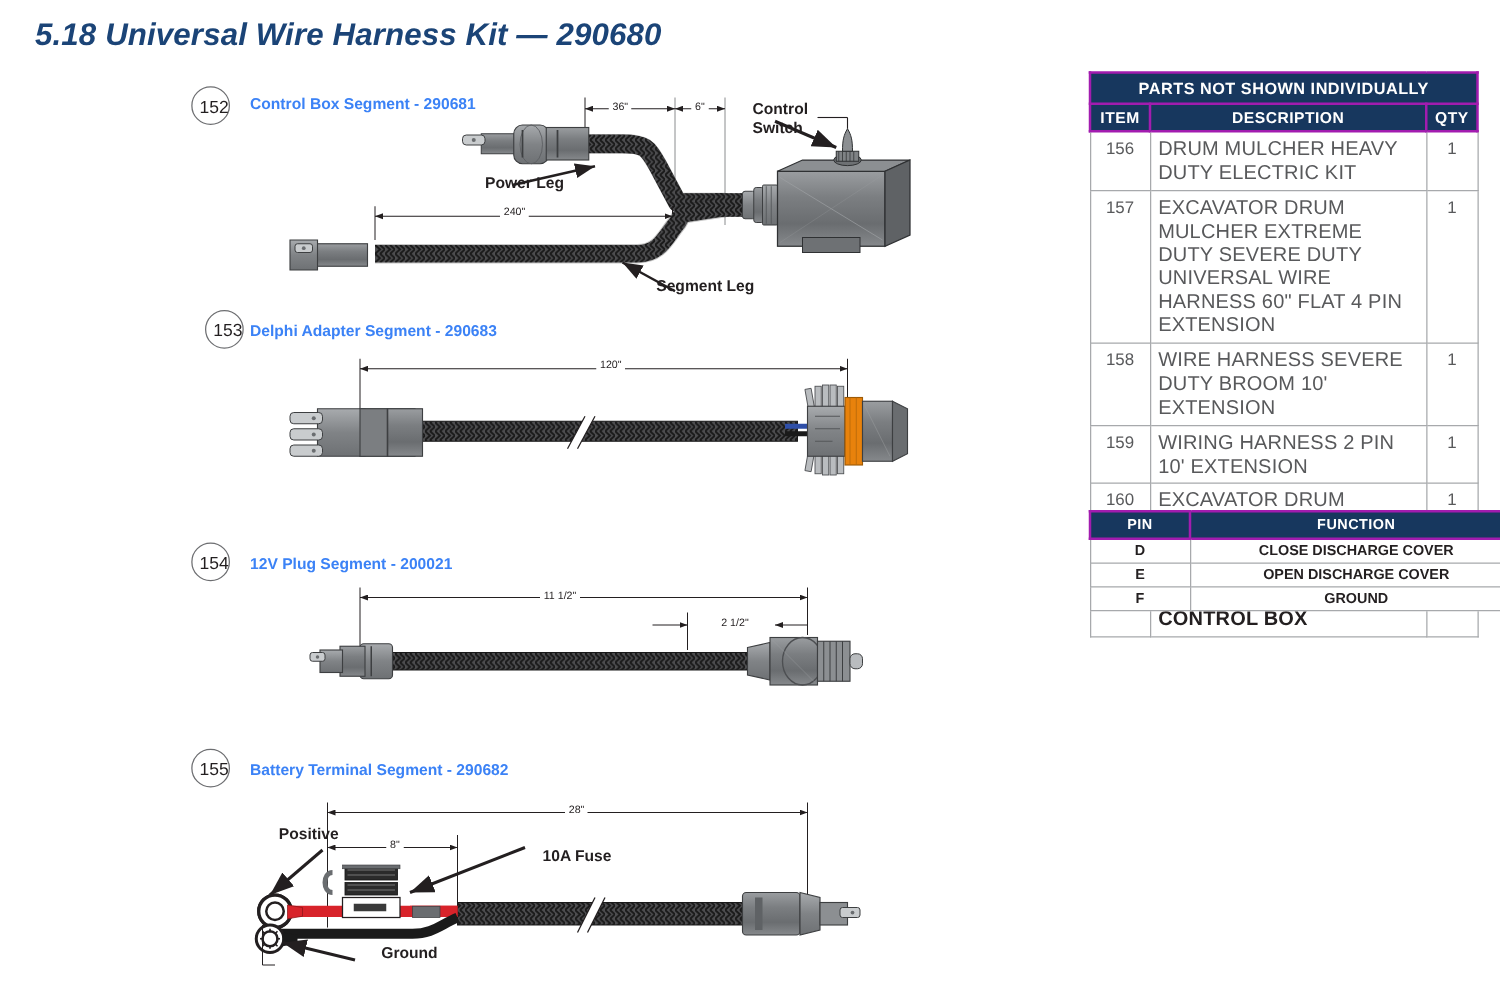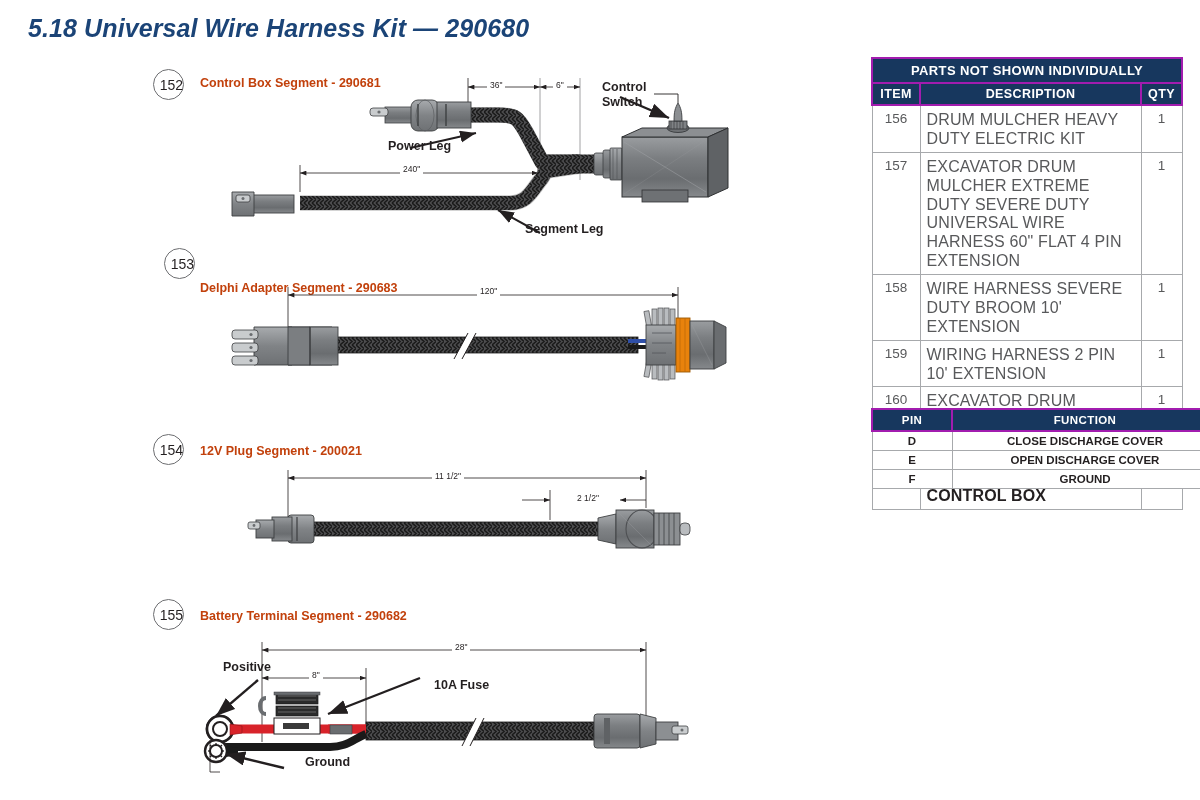--- a/index.html
+++ b/index.html
@@ -27,21 +27,21 @@
   .callout-num {
     position:absolute;
     width:31px; height:31px; border-radius:50%;
     border:1.3px solid #6d6e71;
     color:#231f20; font-size:14px;
     display:flex; align-items:center; justify-content:flex-end;
     background:#fff;
   }
   .seg-title {
     position:absolute;
-    font-size:12.5px; font-weight:bold; color:#c2410c;
+    font-size:12.5px; font-weight:bold; color:#3b82f6;
     white-space:nowrap;
   }
   .anno {
     position:absolute;
     font-size:12.5px; font-weight:bold; color:#231f20;
     white-space:nowrap;
   }
   .dim-label {
     position:absolute;
     font-size:8.5px; color:#231f20;
@@ -189,21 +189,21 @@
 <div class="dim-label" style="left:553px; top:80px;">6"</div>
 <div class="dim-label" style="left:400px; top:164px;">240"</div>
 <div class="anno" style="left:388px; top:139px;">Power Leg</div>
 <div class="anno" style="left:602px; top:80px;">Control</div>
 <div class="anno" style="left:602px; top:95px;">Switch</div>
 <div class="anno" style="left:525px; top:222px;">Segment Leg</div>
 
 <div class="callout-num" style="left:164px; top:248px;">
   <span>153</span>
 </div>
-<div class="seg-title" style="left:200px; top:258px;margin-top:23px;">Delphi Adapter Segment - 290683</div>
+<div class="seg-title" style="left:200px; top:258px;">Delphi Adapter Segment - 290683</div>
 
 <div class="diagram" style="left:180px; top:275px; width:580px; height:125px;">
   <svg width="580" height="125" viewBox="0 0 580 125">
 
     <line x1="108" y1="12" x2="108" y2="62" stroke="#231f20" stroke-width="0.8"></line>
     <line x1="498" y1="12" x2="498" y2="50" stroke="#231f20" stroke-width="0.8"></line>
     <line x1="108" y1="20" x2="498" y2="20" stroke="#231f20" stroke-width="0.8" marker-start="url(#arrH)" marker-end="url(#arrT)"></line>
 
     <rect x="108" y="62" width="350" height="16" fill="url(#braid)" stroke="#1a1a1a" stroke-width="0.8"></rect>
 

